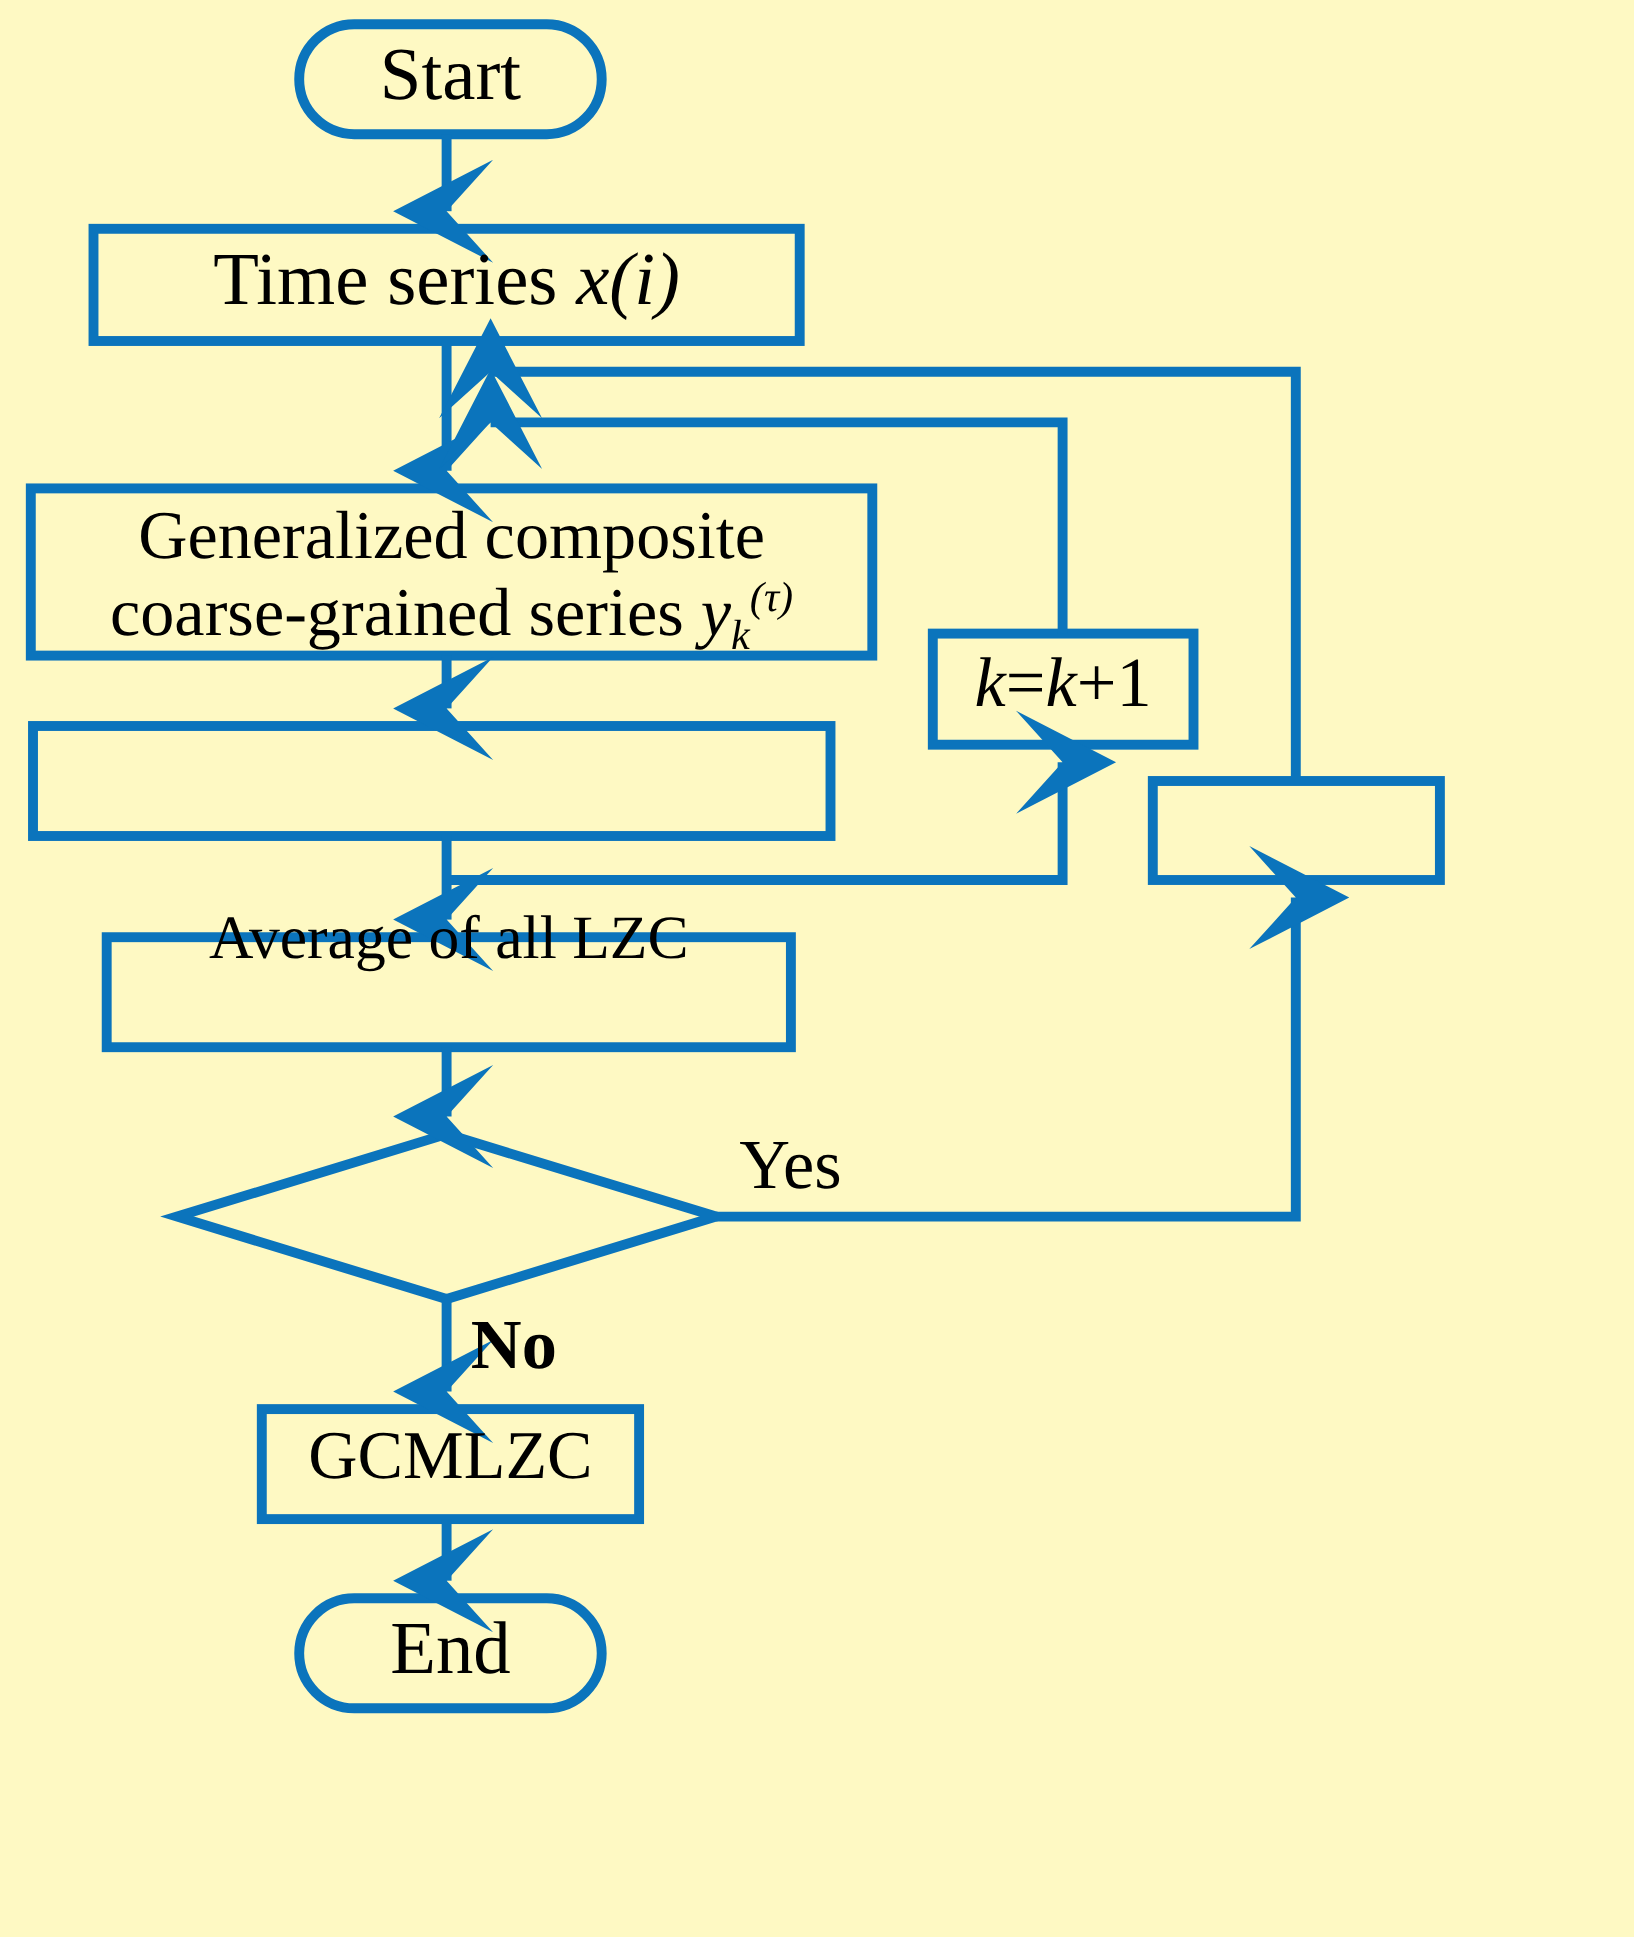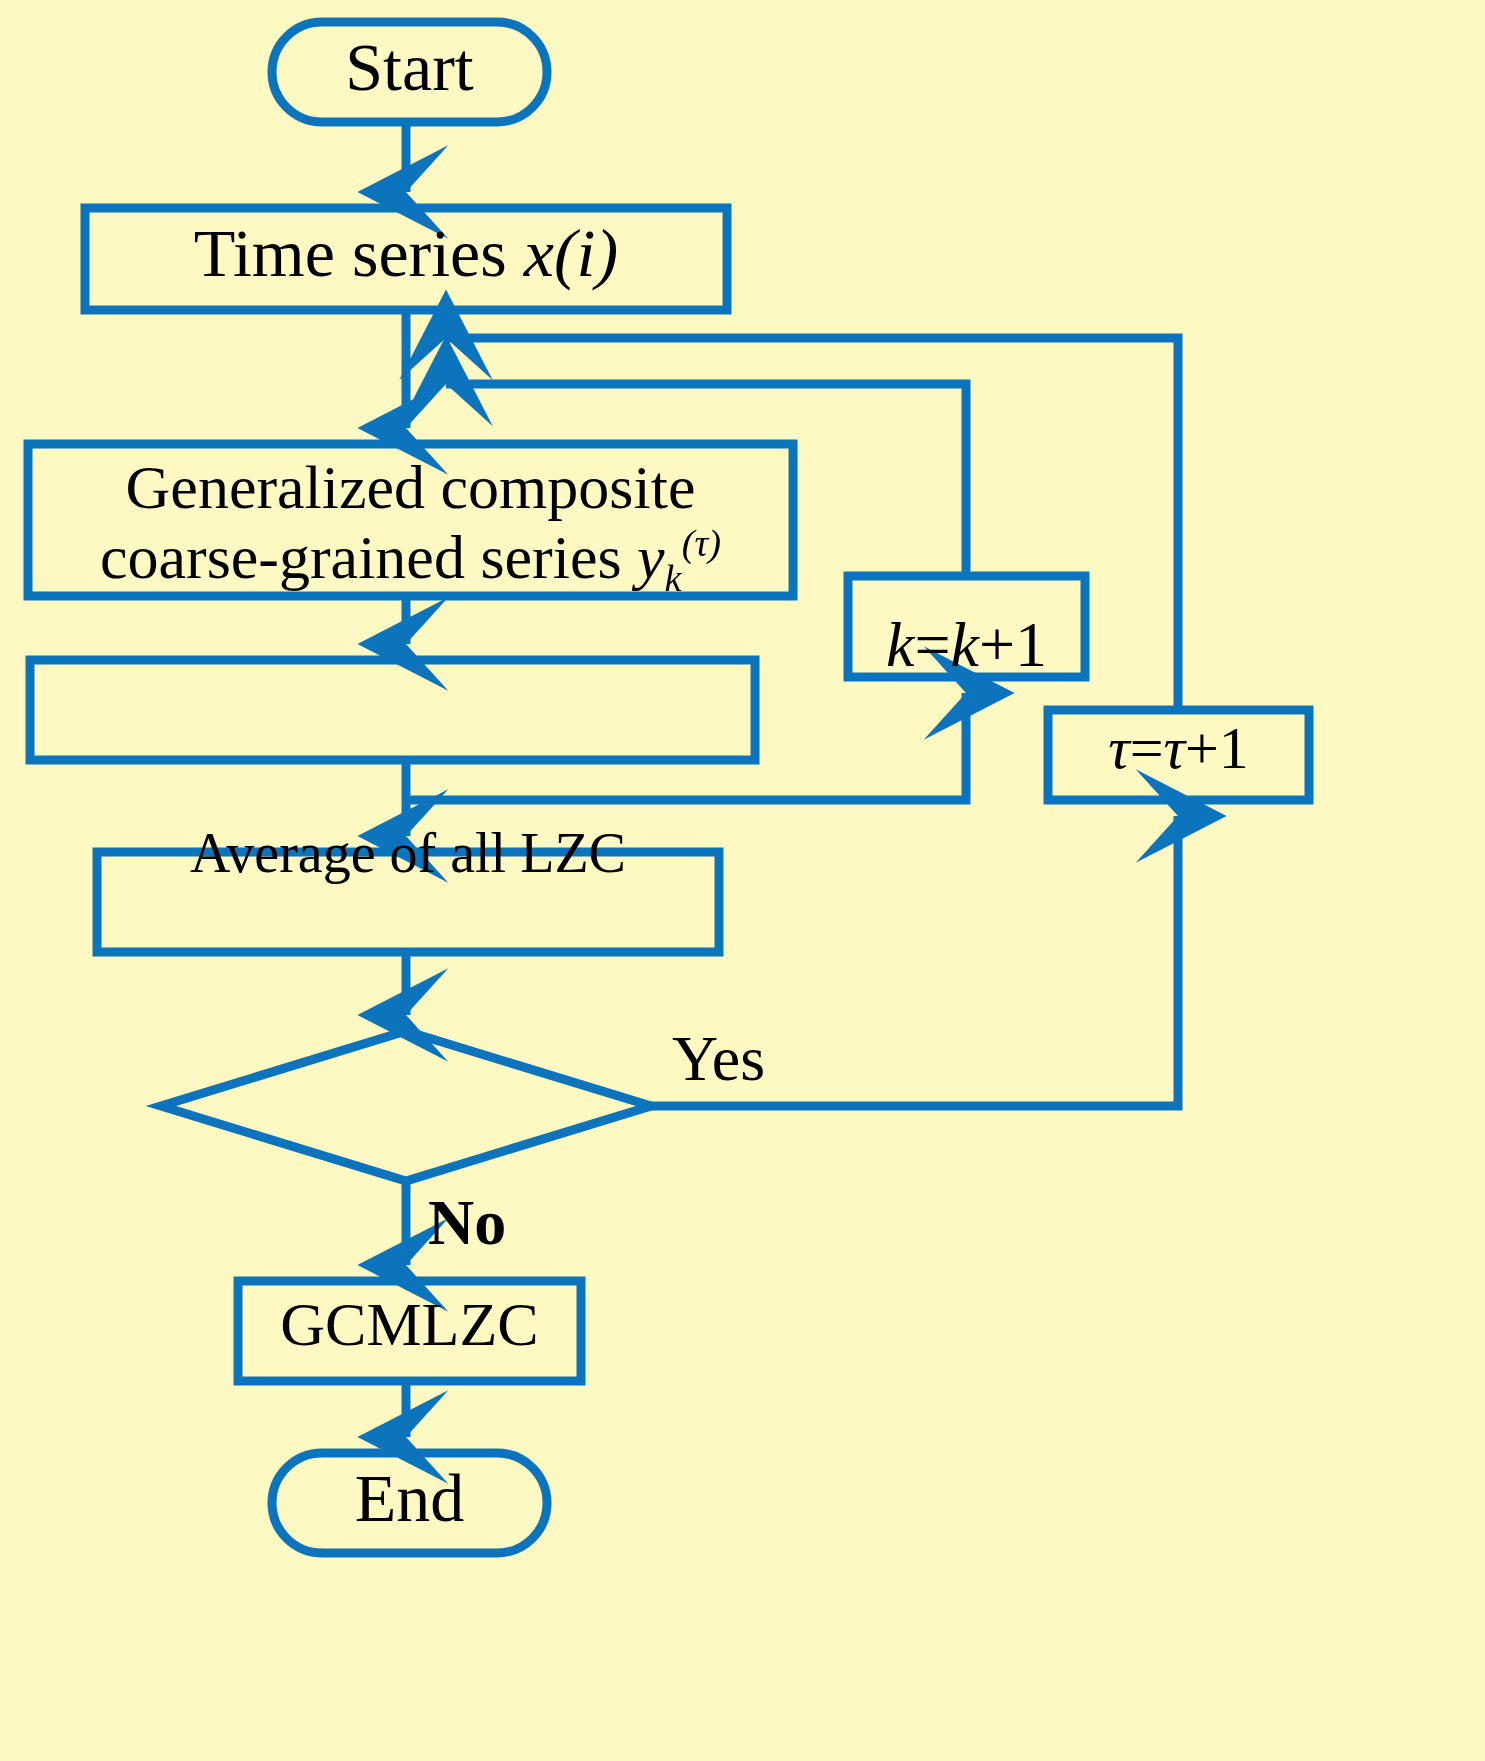--- a/index.html
+++ b/index.html
@@ -118,27 +118,24 @@
   <div class="node-label" style="left:85px; top:219px; width:642px; font-size:68px;">
     <span>Time series </span><span class="it">x</span><span class="it">(i)</span>
   </div>
 
 
   <div class="node-label" style="left:97px; top:825px; width:622px; font-size:56px;">
     <span>Average of all LZC</span>
   </div>
 
 
-  <div class="node-label" style="left:848px; top:588px; width:237px; font-size:64px;margin-top:24px;">
+  <div class="node-label" style="left:848px; top:588px; width:237px; font-size:64px;">
     <span class="it">k</span><span>=</span><span class="it">k</span><span>+1</span>
   </div>
 
-  <div class="node-label" style="left:1048px; top:718px; width:261px; font-size:60px;">
-    <span class="it">τ</span><span>=</span><span class="it">τ</span><span>+1</span>
-  </div>
 
   <div class="node-label" style="left:238px; top:1293px; width:343px; font-size:62px;">
     <span>GCMLZC</span>
   </div>
 
   <div class="node-label" style="left:272px; top:1464px; width:275px; font-size:68px;font-family:Liberation Serif, serif;">
     <span>End</span>
   </div>
 
   <div class="edge-label" style="left:672px; top:1022px; font-size:64px;">

